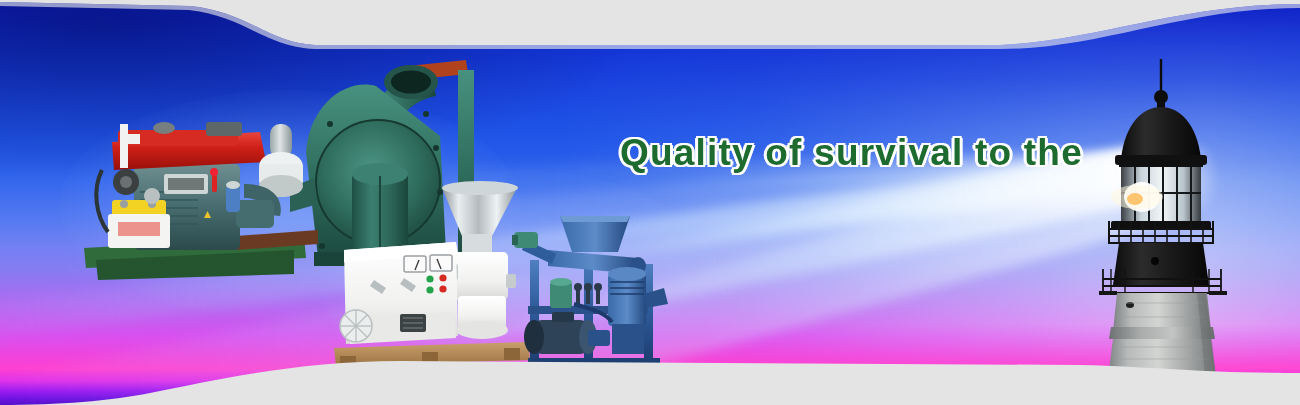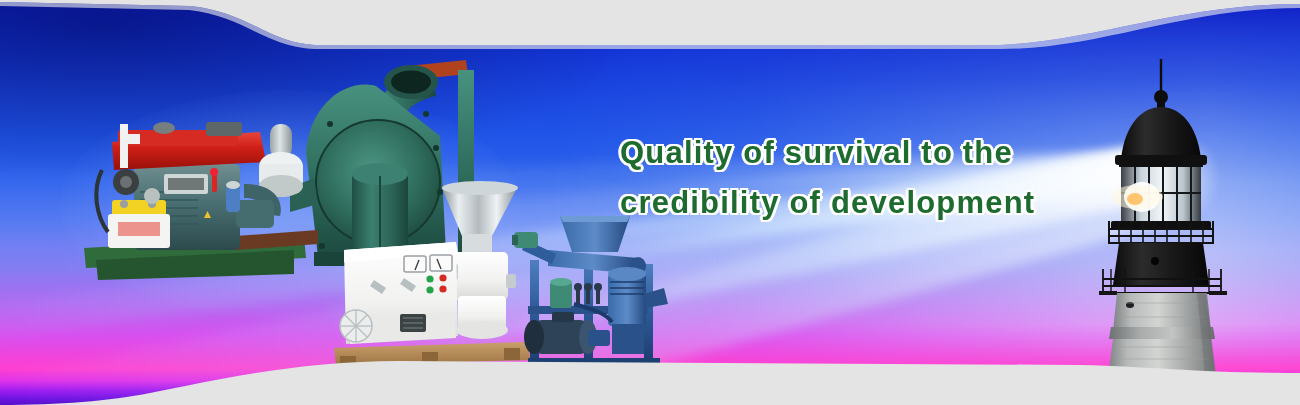--- a/index.html
+++ b/index.html
@@ -91,21 +91,21 @@
   #bottom-band { bottom: 0; height: 60px; }
   .edge-band svg { display: block; width: 100%; height: 100%; }
 
   
   #headline {
     position: absolute;
     left: 620px;
     top: 128px;
     width: 470px;
     color: #1d6b2f;
-    font-size: 31px;
+    font-size: 37px;
     font-weight: bold;
     letter-spacing: 1.2px;
     line-height: 50px;
     white-space: nowrap;
     text-shadow:
       -2px -2px 0 #ffffff,  2px -2px 0 #ffffff,
       -2px  2px 0 #ffffff,  2px  2px 0 #ffffff,
       -2px  0   0 #ffffff,  2px  0   0 #ffffff,
        0   -2px 0 #ffffff,  0    2px 0 #ffffff,
       -3px  0   0 #ffffff,  3px  0   0 #ffffff;
@@ -537,16 +537,15 @@
   </div>
 
   <div class="edge-band" id="bottom-band">
     <svg viewBox="0 0 1300 60" preserveAspectRatio="none">
       <path d="M0 60 L1300 60 L1300 28 C 1200 28, 1160 22, 1080 20 L 400 16 C 300 16, 220 34, 150 48 C 110 56, 60 60, 0 60 Z" fill="#e4e4e4"></path>
     </svg>
   </div>
 
   <div id="headline">
     <span class="line">Quality of survival to the</span>
-    <span class="line">credibility of development</span>
   </div>
 
 </div>
 
 </body></html>

